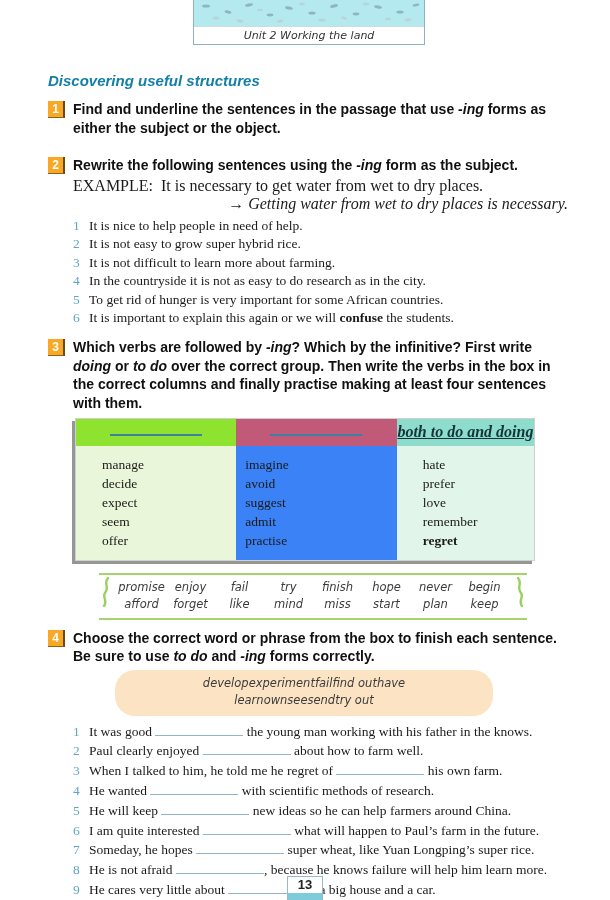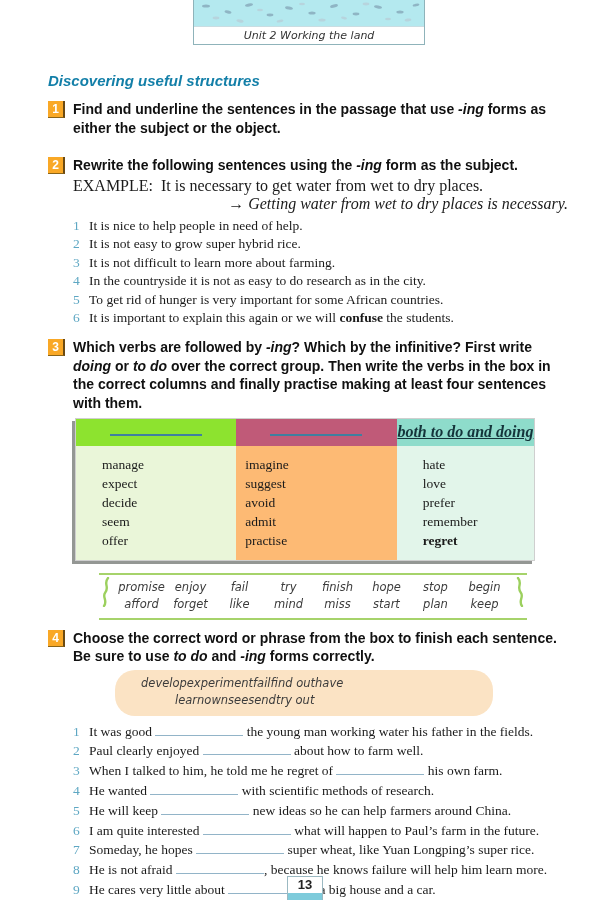--- a/index.html
+++ b/index.html
@@ -81,21 +81,21 @@
   .verb-table th.c1 { width:35%; background:#8de32f; }
   .verb-table th.c2 { width:35%; background:#c05a78; }
   .verb-table th.c3 { width:30%; background:#8edccb; }
   .hblank { display:inline-block; width:92px; border-bottom:2px solid #3f7f9f; height:10px; }
   .th-label {
     font-style:italic; font-weight:bold; text-decoration:underline;
     color:#14343a; font-size:16px;
   }
   .verb-table td { padding:0 0 0 26px; line-height:19px; vertical-align:top; }
   .verb-table td.c1 { background:#eaf6d9; }
-  .verb-table td.c2 { background:#fdba74;padding-left:9px; }
+  .verb-table td.c2 { background:#3b82f6;padding-left:9px; }
   .verb-table td.c3 { background:#e2f5ea; }
   .verb-table tr.first td { padding-top:9px; }
   .verb-table tr.last td { padding-bottom:10px; }
 
   
   .wordbox {
     position:relative; width:428px; margin:12px 0 0 26px;
     border-top:2px solid #a6d36b; border-bottom:2px solid #a6d36b;
     padding:4px 18px 5px 18px;
   }
@@ -109,21 +109,21 @@
   }
 
   
   .phrasebox {
     width:378px; margin:4px 0 6px 42px;
     background:#fbe3c4; border-radius:20px;
     padding:5px 26px 7px 26px;
     font-family:"DejaVu Sans", sans-serif; font-style:italic;
     font-size:11.5px; color:#3c3c3c; line-height:17px;
   }
-  .pb-row { display:flex; justify-content:flex-start; }
+  .pb-row { display:flex; justify-content:center; }
   .pb-row.r2 { padding:0 34px; }
 
   
   .pagenum {
     position:absolute; left:50%; transform:translateX(-50%); top:876px;
     width:36px; border:1px solid #9bb9c2; background:#fff;
   }
   .pagenum-n {
     font-family:"Liberation Sans", sans-serif; font-weight:bold;
     font-size:13px; text-align:center; line-height:16px; color:#222;
@@ -234,28 +234,28 @@
               <th class="c3"><span class="th-label">both to do and doing</span></th>
             </tr>
           </thead>
           <tbody id="verb-tbody">
               <tr class="first">
                 <td class="c1"><span>manage</span></td>
                 <td class="c2"><span>imagine</span></td>
                 <td class="c3"><span>hate</span></td>
               </tr>
               <tr>
+                <td class="c1"><span>decide</span></td>
+                <td class="c2"><span>avoid</span></td>
+                <td class="c3"><span>prefer</span></td>
+              </tr>
+              <tr>
                 <td class="c1"><span>expect</span></td>
                 <td class="c2"><span>suggest</span></td>
                 <td class="c3"><span>love</span></td>
-              </tr>
-              <tr>
-                <td class="c1"><span>decide</span></td>
-                <td class="c2"><span>avoid</span></td>
-                <td class="c3"><span>prefer</span></td>
               </tr>
               <tr>
                 <td class="c1"><span>seem</span></td>
                 <td class="c2"><span>admit</span></td>
                 <td class="c3"><span>remember</span></td>
               </tr>
               <tr class="last">
                 <td class="c1"><span>offer</span></td>
                 <td class="c2"><span>practise</span></td>
                 <td class="c3"><span class="b">regret</span></td>
@@ -267,21 +267,21 @@
           <svg class="curl left" width="10" height="30" viewBox="0 0 10 30">
             <path d="M7,1 C2,7 9,10 4,16 C1,20 7,24 3,29" fill="none" stroke="#9cd05e" stroke-width="2.4" stroke-linecap="round"></path>
           </svg>
           <div class="wb-grid" id="wordbox">
               <span>promise</span>
               <span>enjoy</span>
               <span>fail</span>
               <span>try</span>
               <span>finish</span>
               <span>hope</span>
-              <span>stop</span>
+              <span>never</span>
               <span>begin</span>
               <span>afford</span>
               <span>forget</span>
               <span>like</span>
               <span>mind</span>
               <span>miss</span>
               <span>start</span>
               <span>plan</span>
               <span>keep</span>
             </div>
@@ -308,21 +308,21 @@
               <span>learn</span>
               <span>own</span>
               <span>see</span>
               <span>send</span>
               <span>try out</span>
             </div>
         </div>
         <div class="num-list ex4-list" id="ex4-list">
             <div class="li">
               <span class="ln">1</span>
-              <span class="lt"><span>It was good </span><span class="blank"></span><span> the young man working water his father in the fields.</span></span>
+              <span class="lt"><span>It was good </span><span class="blank"></span><span> the young man working with his father in the knows.</span></span>
             </div>
             <div class="li">
               <span class="ln">2</span>
               <span class="lt"><span>Paul clearly enjoyed </span><span class="blank"></span><span> about how to farm well.</span></span>
             </div>
             <div class="li">
               <span class="ln">3</span>
               <span class="lt"><span>When I talked to him, he told me he regret of </span><span class="blank"></span><span> his own farm.</span></span>
             </div>
             <div class="li">

